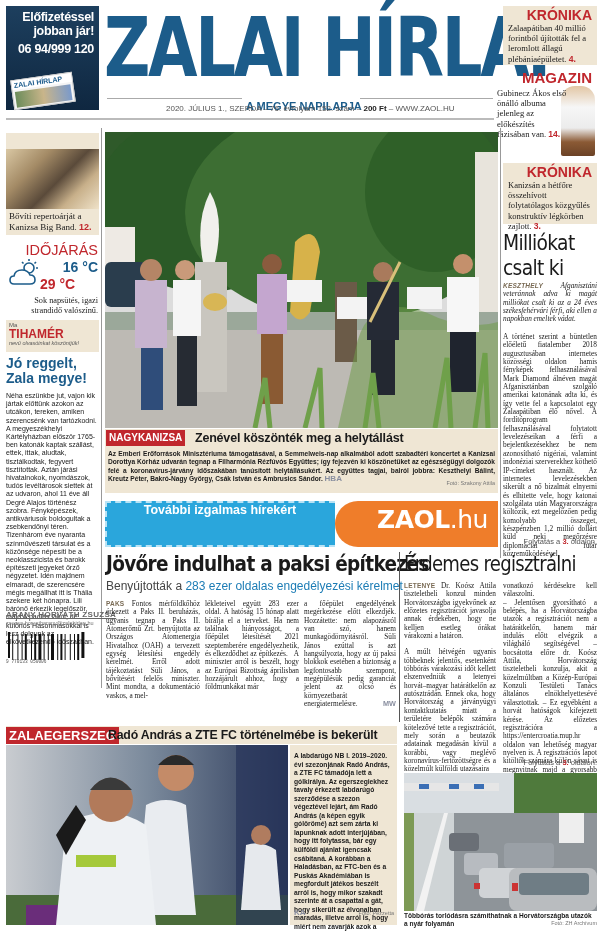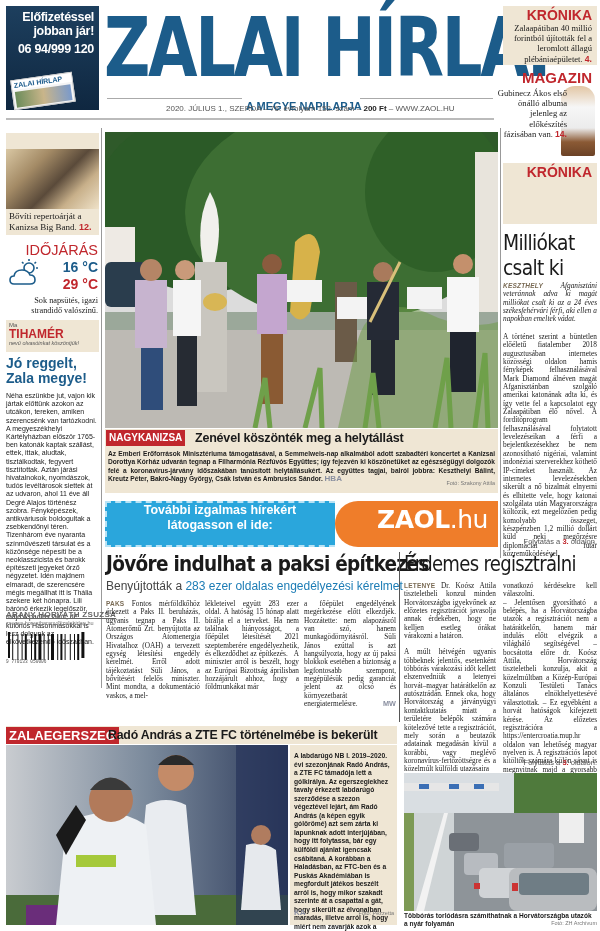--- a/index.html
+++ b/index.html
@@ -18,21 +18,21 @@
   #tagline { left: 246px; top: 100px; font-family: "Liberation Sans", sans-serif; font-weight: bold; color: #1c5c8a; font-size: 11px; }
   #tagline-rule-l { left: 107px; top: 98px; width: 135px; height: 1px; background: #aaa; }
   #tagline-rule-r { left: 360px; top: 98px; width: 133px; height: 1px; background: #aaa; }
   #dateline { left: 166px; top: 104px; font-family: "Liberation Sans", sans-serif; font-size: 8px; color: #555; }
   #dateline b { color: #222; }
   #head-rule { left: 6px; top: 118px; width: 488px; height: 2px; background: #bbb; }
 
   
   .rbox { background: #efe6d4; }
   .rhead { font-family: "Liberation Sans", sans-serif; font-weight: bold; color: #c0272d; text-align: right; font-size: 14px; line-height: 15px; }
-  .rtext { font-size: 8.6px; line-height: 10.2px; text-align: right; }
+  .rtext { font-size: 8.6px; line-height: 10.2px; text-align: left; }
   .pg { color: #c0272d; font-weight: bold; font-family: "Liberation Sans", sans-serif; }
   #kronika1 { left: 503px; top: 6px; width: 94px; height: 59px; padding: 2px 5px; }
   #magazin { left: 503px; top: 68px; width: 94px; height: 92px; }
   #magazin .rhead { position: absolute; right: 5px; top: 2px; font-size: 15px; }
   #magazin .rtext { position: absolute; right: 30px; top: 20px; width: 70px; }
   #magazin .photo { position: absolute; right: 2px; top: 18px; width: 34px; height: 70px; background: linear-gradient(180deg,#e2c6a4 0%,#f6f6f6 30%,#ececec 60%,#8b5a35 80%,#6b4226 100%); border-radius: 14px 14px 2px 2px; }
   #kronika2 { left: 503px; top: 163px; width: 94px; height: 61px; padding: 2px 5px; }
   #vsep-right { left: 500px; top: 128px; width: 1px; height: 430px; background: #999; }
 
   
@@ -47,21 +47,21 @@
   
   #left-rule { left: 101px; top: 128px; width: 1px; height: 560px; background: #999; }
   #kultura-box { left: 6px; top: 133px; width: 93px; height: 102px; background: #efe6d4; }
   .redtag { background: #c0272d; color: #fff; font-family: "Liberation Sans", sans-serif; font-weight: bold; }
   #kultura-tag { left: 6px; top: 133px; width: 93px; height: 16px; font-size: 13px; padding-left: 3px; line-height: 16px; margin-top: 44px; }
   #kultura-photo { left: 6px; top: 149px; width: 93px; height: 60px; background: linear-gradient(135deg,#d9c7a3 0%,#a48b66 30%,#5a4a3a 55%,#c8b08a 75%,#efe2c9 100%); }
   #kultura-text { left: 9px; top: 211px; width: 88px; font-size: 9px; line-height: 10.5px; }
 
   #idojaras-title { left: 20px; top: 242px; width: 78px; text-align: right; color: #c0272d; font-family: "Liberation Sans", sans-serif; font-weight: normal; font-size: 14.5px; }
   #temp-low { left: 40px; top: 259px; width: 58px; text-align: right; color: #1c5c8a; font-family: "Liberation Sans", sans-serif; font-weight: bold; font-size: 14px; }
-  #temp-high { left: 40px; top: 276px; width: 58px; text-align: right; color: #c0272d; font-family: "Liberation Sans", sans-serif; font-weight: bold; font-size: 14px; }
+  #temp-high { left: 40px; top: 276px; width: 58px; color: #c0272d; font-family: "Liberation Sans", sans-serif; font-weight: bold; font-size: 14px; }
   #weather-icon { left: 8px; top: 256px; width: 34px; height: 34px; }
   #weather-text { left: 8px; top: 296px; width: 90px; text-align: right; font-size: 8.3px; line-height: 10px; }
   #nevnap-box { left: 6px; top: 320px; width: 93px; height: 32px; background: #efe6d4; padding: 2px 3px; }
   #nevnap-ma { font-family: "Liberation Sans", sans-serif; font-size: 6px; color: #555; }
   #nevnap-name { font-family: "Liberation Sans", sans-serif; font-weight: bold; color: #c0272d; font-size: 12px; line-height: 12px; }
   #nevnap-sub { font-family: "Liberation Sans", sans-serif; font-style: italic; font-size: 5.5px; color: #555; }
 
   #jo-reggelt { left: 6px; top: 356px; width: 95px; color: #1c5c8a; font-family: "Liberation Sans", sans-serif; font-weight: bold; font-size: 14px; line-height: 15px; }
   #column-body { left: 6px; top: 392px; width: 94px; font-family: "Liberation Sans", sans-serif; font-size: 7px; line-height: 8.2px; }
   #author { left: 6px; top: 610px; font-family: "Liberation Sans", sans-serif; font-weight: bold; font-size: 8px; color: #666; text-decoration: underline; letter-spacing: .3px; }
@@ -135,20 +135,21 @@
   <div class="rhead">KRÓNIKA</div>
   <div class="rtext"><span>Zalaapátiban 40 millió forintból újították fel a leromlott állagú plébániaépületet.</span> <span class="pg">4.</span></div>
 </div>
 <div id="magazin" class="abs">
   <div class="photo"></div>
   <div class="rhead">MAGAZIN</div>
   <div class="rtext"><span>Gubinecz Ákos első önálló albuma jelenleg az előkészítés fázisában van.</span> <span class="pg">14.</span></div>
 </div>
 <div id="kronika2" class="abs rbox">
   <div class="rhead">KRÓNIKA</div>
+  <div class="rtext"><span>Kanizsán a hétfőre összehívott folytatólagos közgyűlés konstruktív légkörben zajlott.</span> <span class="pg">3.</span></div>
 </div>
 <div id="vsep-right" class="abs"></div>
 
 <div id="milliokat-title" class="abs">
     <div>Milliókat</div>
     <div>csalt ki</div>
   </div>
 <div id="milliokat-lead" class="abs body"><span class="dateline-loc">KESZTHELY</span> <span>Afganisztáni veteránnak adva ki magát milliókat csalt ki az a 24 éves székesfehérvári férfi, aki ellen a napokban emeltek vádat.</span></div>
 <div id="milliokat-body" class="abs body">A történet szerint a büntetlen előéletű fiatalember 2018 augusztusában internetes közösségi oldalon hamis fényképek felhasználásával Mark Diamond álnéven magát Afganisztánban szolgáló amerikai katonának adta ki, és így vette fel a kapcsolatot egy Zalaapátiban élő nővel. A fordítóprogram felhasználásával folytatott levelezéseikan a férfi a bejelentkezésekhez be nem azonosítható nigériai, valamint indonéziai szerverekhez köthető IP-címeket használt. Az internetes levelezésekben sikerült a nő bizalmát elnyerni és elhitette vele, hogy katonai szolgálata után Magyarországra költözik, ezt megelőzően pedig komolyabb összeget, készpénzben 1,2 millió dollárt küld neki megőrzésre diplomáciai futár közreműködésével.</div>
 <div id="milliokat-cont" class="abs cont"><span>Folytatás a </span><span class="pg">3.</span><span> oldalon.</span></div>
@@ -257,21 +258,20 @@
 
 <div id="caption-bar" class="abs"></div>
 <div id="nk-tag" class="abs redtag">NAGYKANIZSA</div>
 <div id="nk-headline" class="abs">Zenével köszönték meg a helytállást</div>
 <div id="nk-caption" class="abs"><span>Az Emberi Erőforrások Minisztériuma támogatásával, a Semmelweis-nap alkalmából adott szabadtéri koncertet a Kanizsai Dorottya Kórház udvarán tegnap a Filharmónia Rézfúvós Együttes; így fejezvén ki köszönetüket az egészségügyi dolgozók felé a koronavírus-járvány időszakában tanúsított helytállásukért. Az együttes tagjai, balról jobbra: Keszthelyi Bálint, Kreutz Péter, Bakró-Nagy György, Csák István és Ambrusics Sándor.</span> <span id="nk-sig">HBA</span></div>
 <div id="nk-foto" class="abs">Fotó: Szakony Attila</div>
 
 <div id="zaol-left" class="abs"></div>
 <div id="zaol-text" class="abs">
     <div>További izgalmas hírekért</div>
-    <div>látogasson el ide:</div>
   </div>
 <div id="zaol-right" class="abs"></div>
 <div id="zaol-logo" class="abs"><b>ZAOL</b><span>.hu</span></div>
 
 <div id="paks-title" class="abs">Jövőre indulhat a paksi építkezés</div>
 <div id="paks-sub" class="abs"><span>Benyújtották a </span><span class="hl">283 ezer oldalas engedélyezési kérelmet</span></div>
 <div id="paks-c1" class="abs body"><span class="dateline-loc">PAKS</span> <span>Fontos mérföldkőhöz érkezett a Paks II. beruházás, ugyanis tegnap a Paks II. Atomerőmű Zrt. benyújtotta az Országos Atomenergia Hivatalhoz (OAH) a tervezett egység létesítési engedély kérelmét. Erről adott tájékoztatást Süli János, a bővítésért felelős miniszter. Mint mondta, a dokumentáció vaskos, a mel-</span></div>
 <div id="paks-c2" class="abs body">lékleteivel együtt 283 ezer oldal. A hatóság 15 hónap alatt bírálja el a terveket. Ha nem találnak hiányosságot, a főépület létesítését 2021 szeptemberére engedélyezhetik, és elkezdődhet az építkezés.&nbsp;&nbsp;&nbsp;A miniszter arról is beszélt, hogy az Európai Bizottság áprilisban hozzájárult ahhoz, hogy a földmunkákat már</div>
 <div id="paks-c3" class="abs body"><span>a főépület engedélyének megérkezése előtt elkezdjék. Hozzátette: nem alapozásról van szó, hanem munkagödörnyitásról. Süli János ezúttal is azt hangsúlyozta, hogy az új paksi blokkok esetében a biztonság a legfontosabb szempont, megépülésük pedig garanciát jelent az olcsó és környezetbarát energiatermelésre.</span> <span style="float:right;font-family:'Liberation Sans',sans-serif;font-weight:bold;color:#8a8fa0">MW</span></div>
 <div id="vsep-mid" class="abs"></div>

